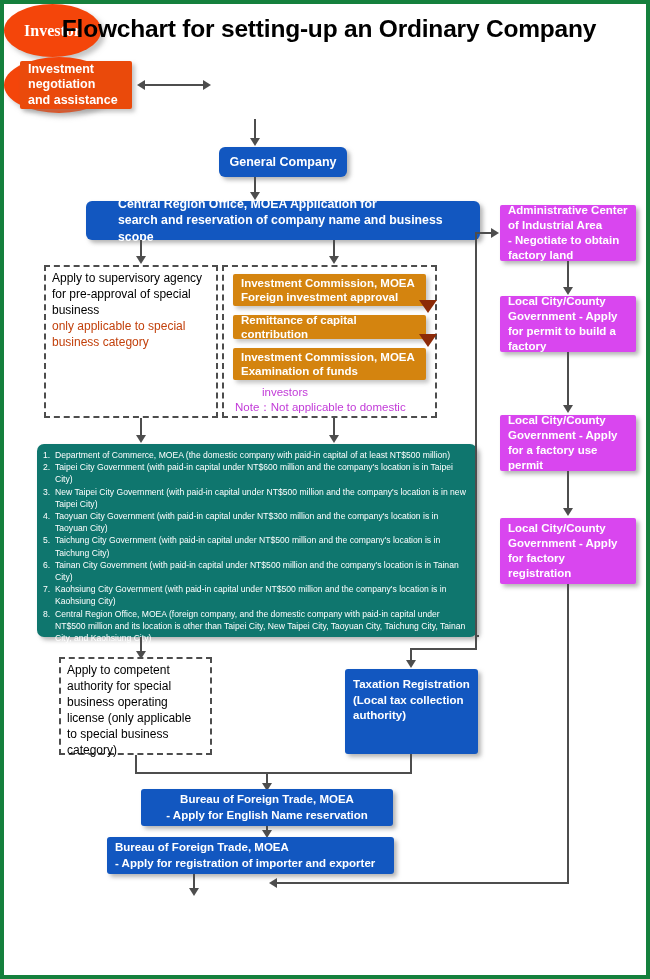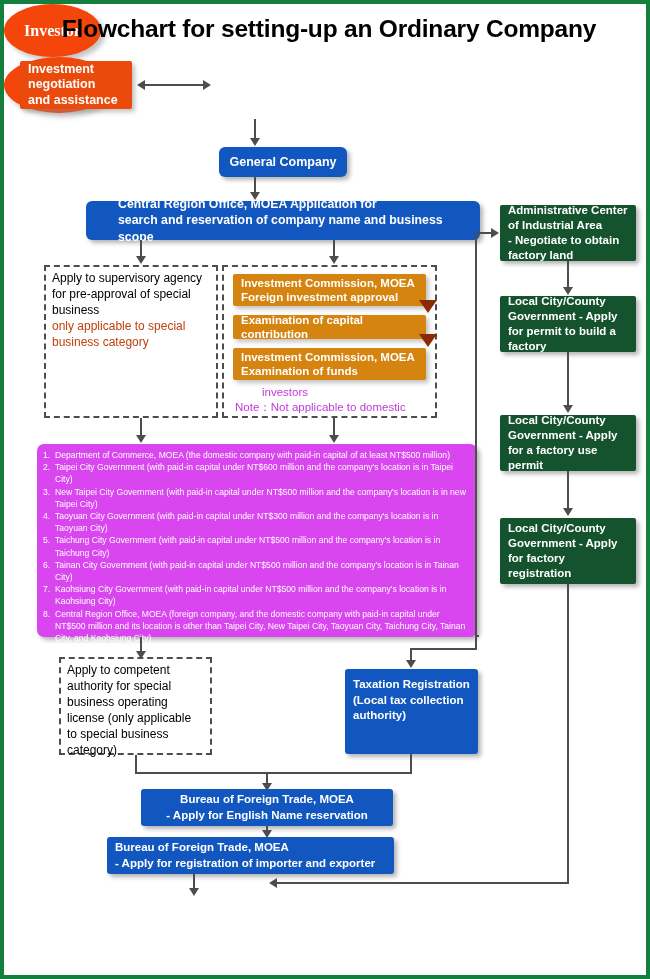--- a/index.html
+++ b/index.html
@@ -49,21 +49,21 @@
   }
   .blue-sq {
     background: #1257c0;
     color: #ffffff;
     font-weight: bold;
     border-radius: 3px;
     box-shadow: 3px 3px 4px rgba(120,120,120,0.55);
     padding: 4px 8px;
   }
   .purple {
-    background: #14532d;
+    background: #d946ef;
     color: #ffffff;
     font-weight: bold;
     border-radius: 2px;
     box-shadow: 3px 3px 4px rgba(120,120,120,0.55);
     padding: 4px 8px;
     font-size: 11.5px;
     line-height: 1.32;
   }
   .orange-box {
     background: #d4840f;
@@ -114,21 +114,21 @@
     font-size: 11.5px;
     line-height: 1.3;
   }
   
   #biglist {
     position: absolute;
     left: 33px;
     top: 440px;
     width: 440px;
     height: 193px;
-    background: #d946ef;
+    background: #0f766e;
     border-radius: 7px;
     box-shadow: 3px 3px 4px rgba(120,120,120,0.55);
     color: #ffffff;
     font-size: 8.6px;
     line-height: 1.42;
     padding: 5px 7px 5px 6px;
     box-sizing: border-box;
   }
   #biglist ol {
     margin: 0;
@@ -235,21 +235,21 @@
   <div class="node dashed" style="left:218px; top:261px; width:215px; height:153px; padding:0;">
   </div>
 
   <div class="node orange-box" style="left:229px; top:270px; width:193px; height:32px;">
     <span style="white-space:pre-line;">Investment Commission, MOEA
 Foreign investment approval</span>
   </div>
   <div class="tri-dark" style="left:415px; top:296px;"></div>
 
   <div class="node orange-box" style="left:229px; top:311px; width:193px; height:24px;">
-    <span>Examination of capital contribution</span>
+    <span>Remittance of capital contribution</span>
   </div>
   <div class="tri-dark" style="left:415px; top:330px;"></div>
 
   <div class="node orange-box" style="left:229px; top:344px; width:193px; height:32px;">
     <span style="white-space:pre-line;">Investment Commission, MOEA
 Examination of funds</span>
   </div>
 
   <div class="notetext" style="left:231px; top:381px; width:200px;">
     <div style="padding-left:27px;">investors</div>

